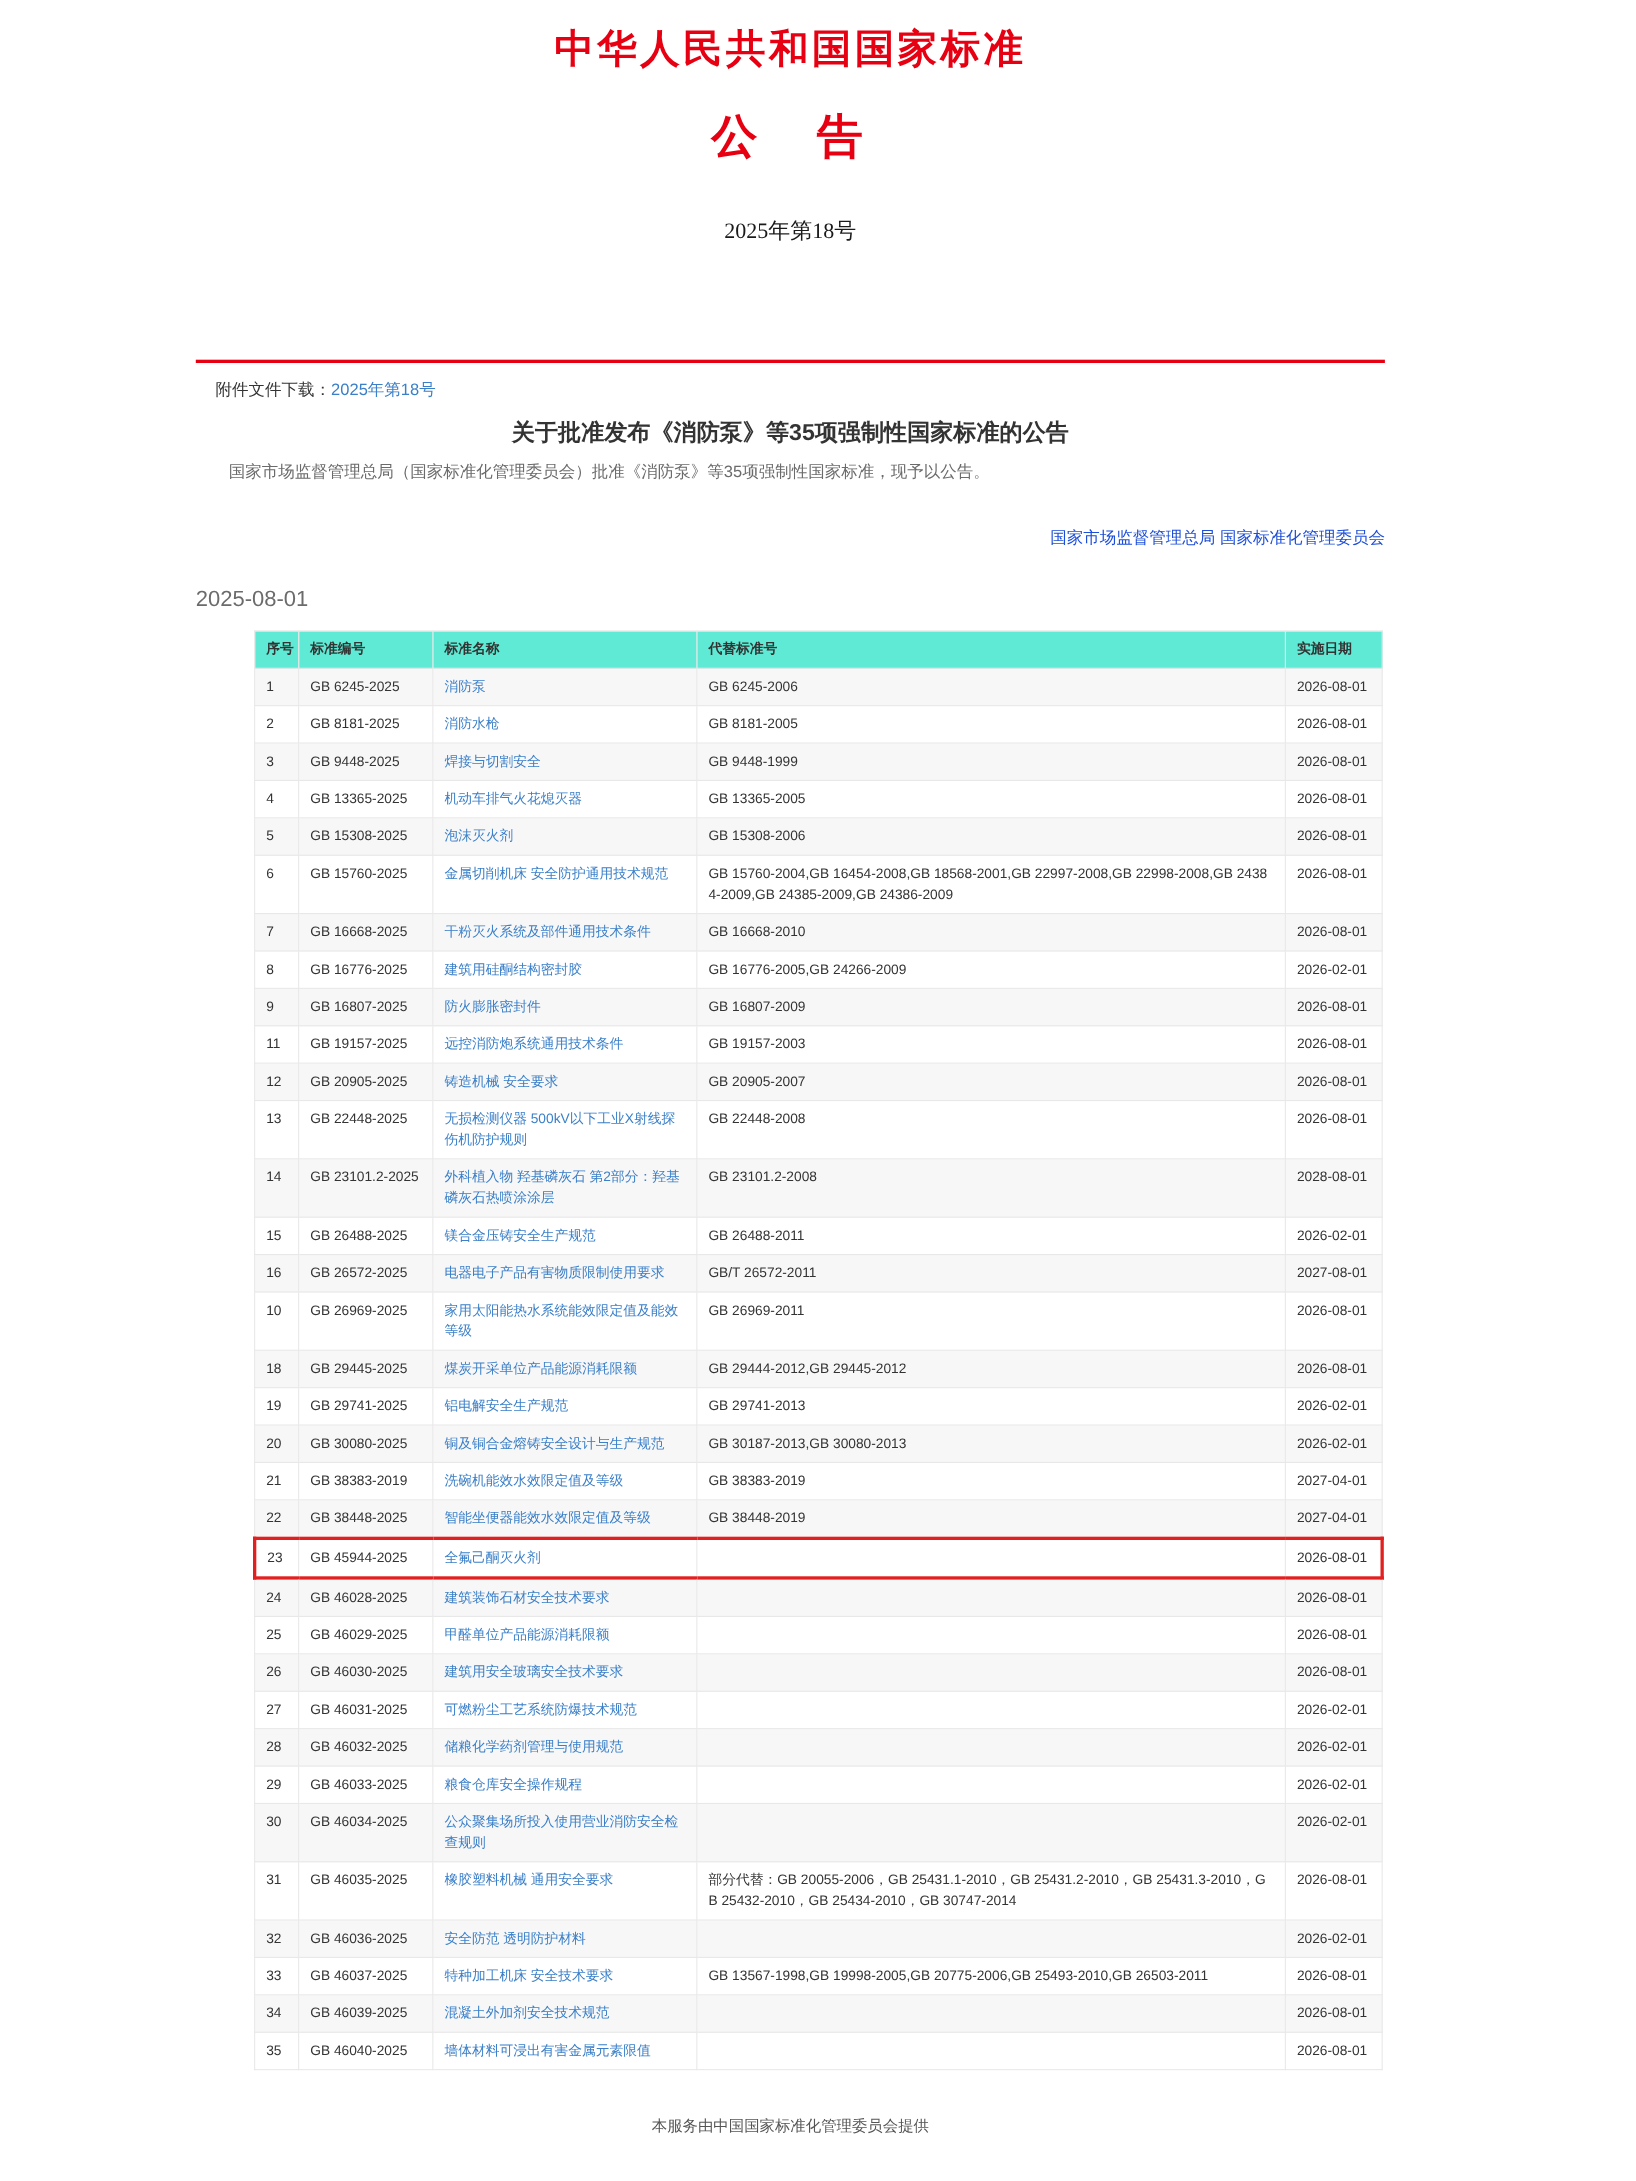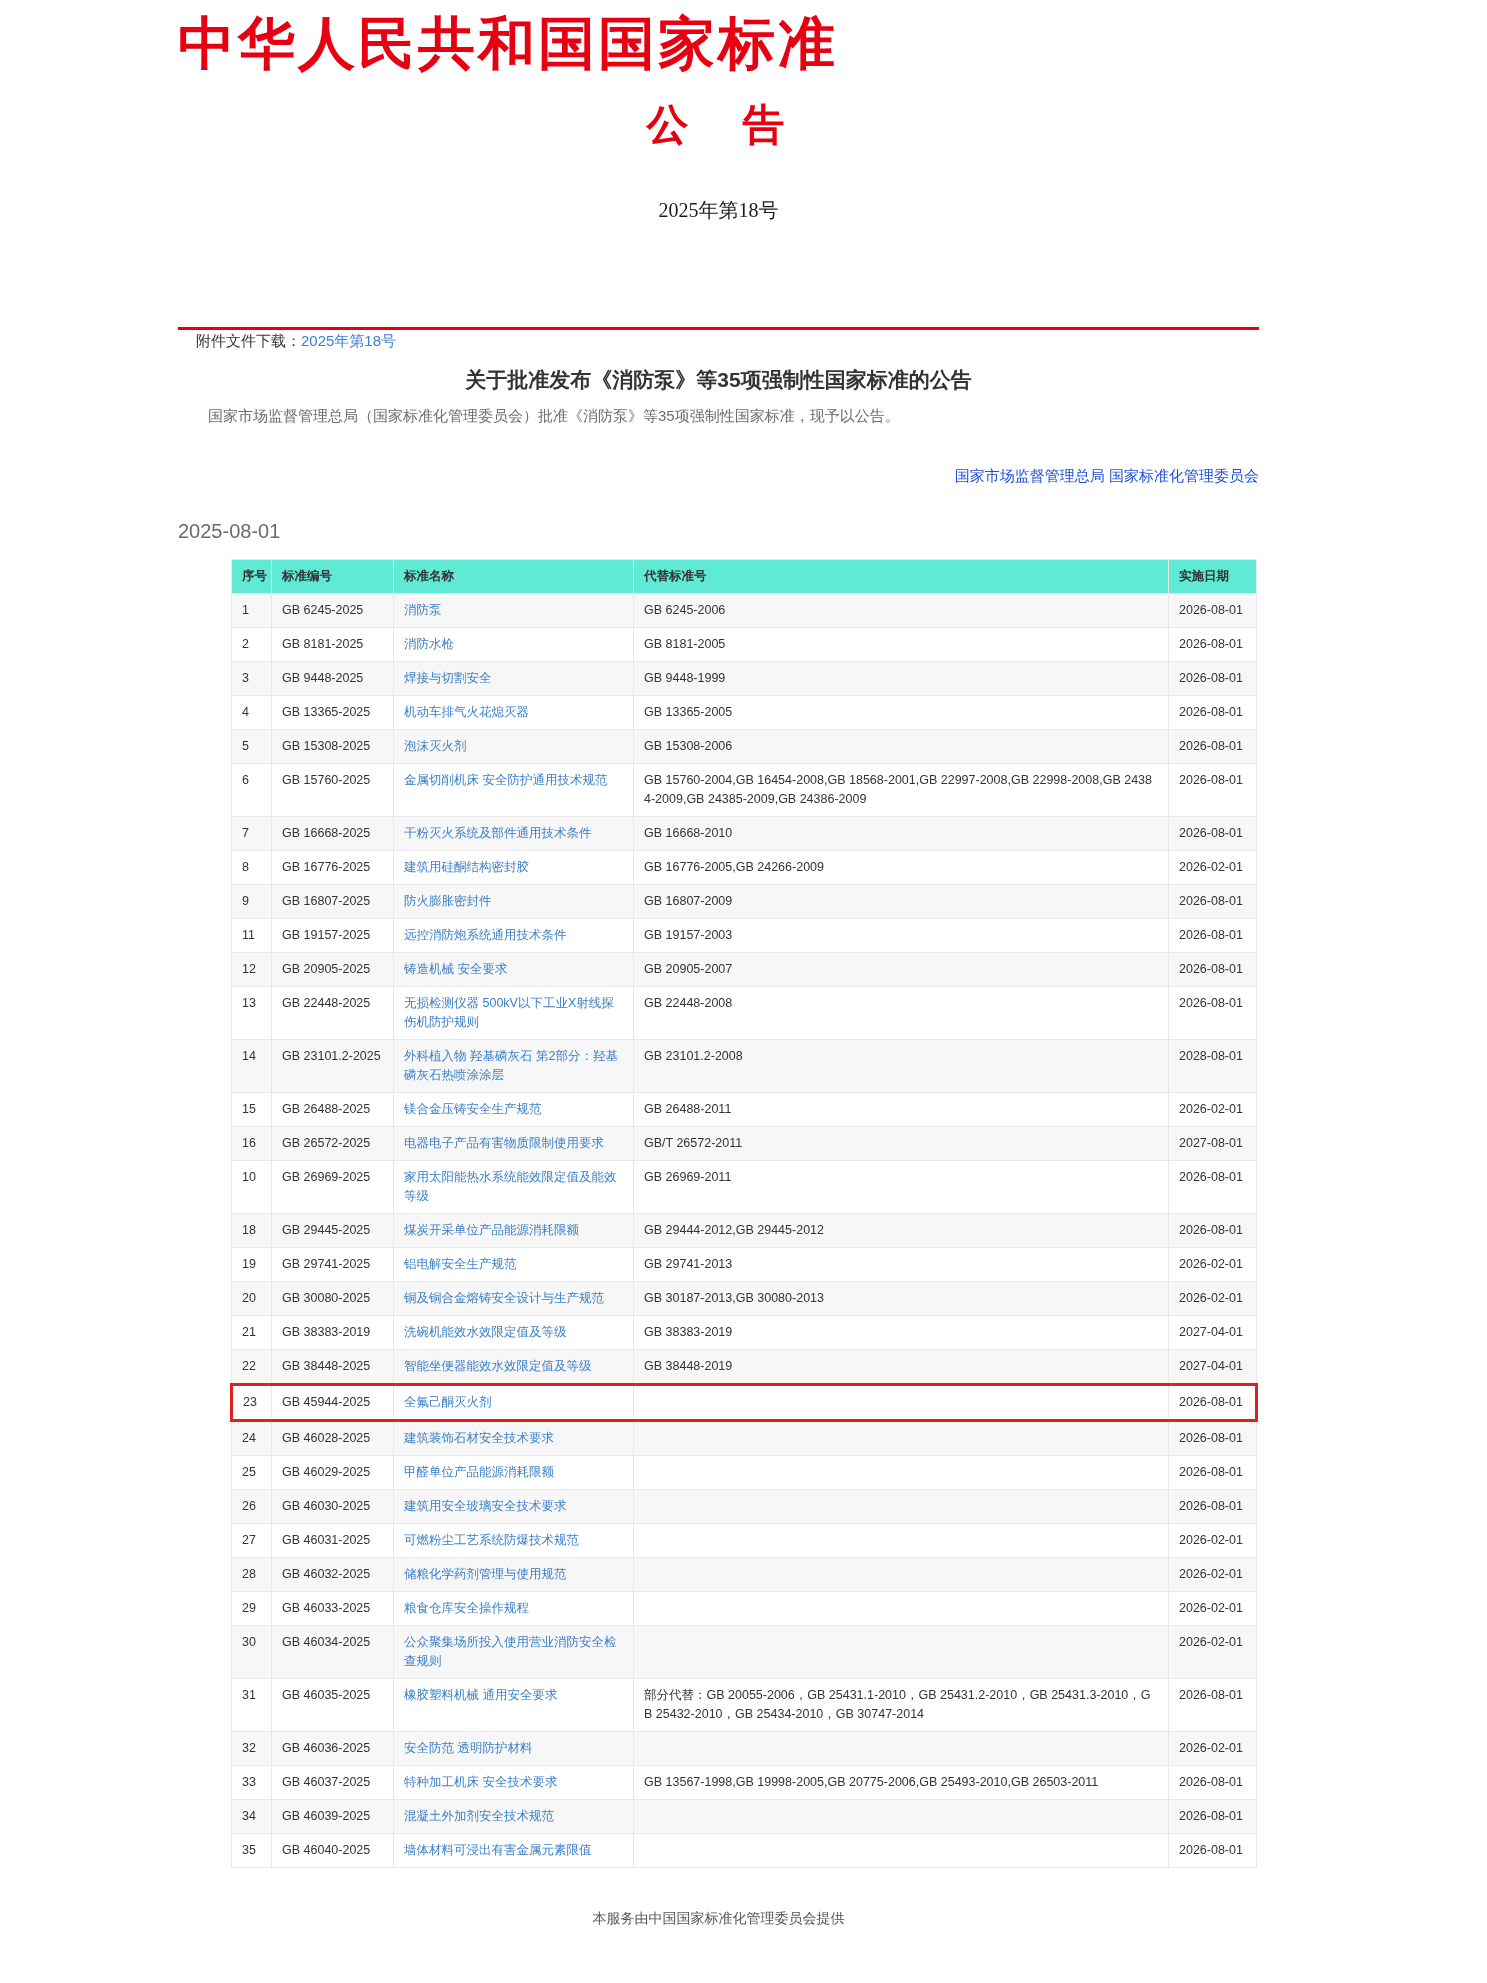--- a/index.html
+++ b/index.html
@@ -17,23 +17,24 @@
     position: relative;
     box-sizing: border-box;
     padding-top: 20px;
   }
   .content {
     width: 1081px;
     margin-left: 178px;
   }
   .doc-title {
     font-family: "Liberation Serif", "DejaVu Serif", serif;
-    font-size: 57px;
+    font-size: 36px;
     font-weight: bold;
     color: var(--accent-red, #e60012);
+    text-align: center;
     letter-spacing: 3px;
     line-height: 48px;
   }
   .doc-subtitle {
     font-family: "Liberation Serif", "DejaVu Serif", serif;
     font-size: 42px;
     font-weight: bold;
     color: var(--accent-red, #e60012);
     text-align: center;
     letter-spacing: 6px;
@@ -47,21 +48,21 @@
     text-align: center;
     line-height: 26px;
     margin-top: 48px;
   }
   .red-divider {
     height: 3px;
     background: var(--accent-red, #e60012);
     margin-top: 104px;
   }
   .attachment-row {
-    margin-top: 0;
+    margin-top: 14px;
     font-size: 15px;
     line-height: 22px;
     color: #333333;
     padding-left: 18px;
   }
   .attachment-row a {
     color: var(--link-blue, #3a7fc8);
     text-decoration: none;
   }
   .announce-heading {

